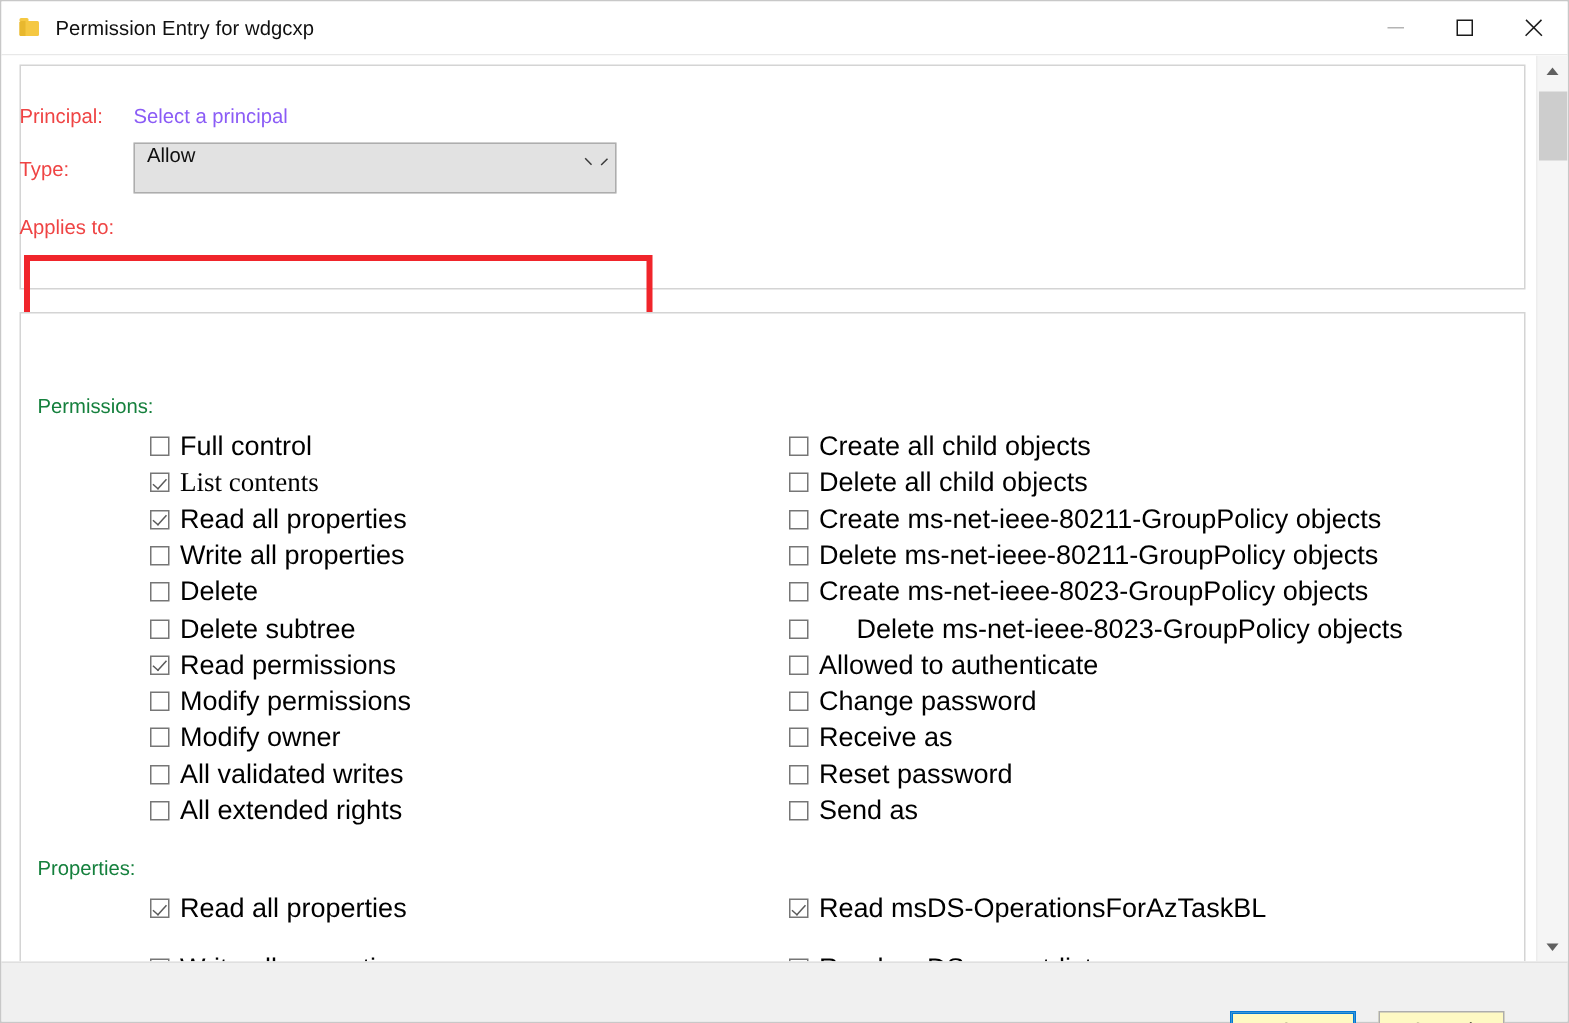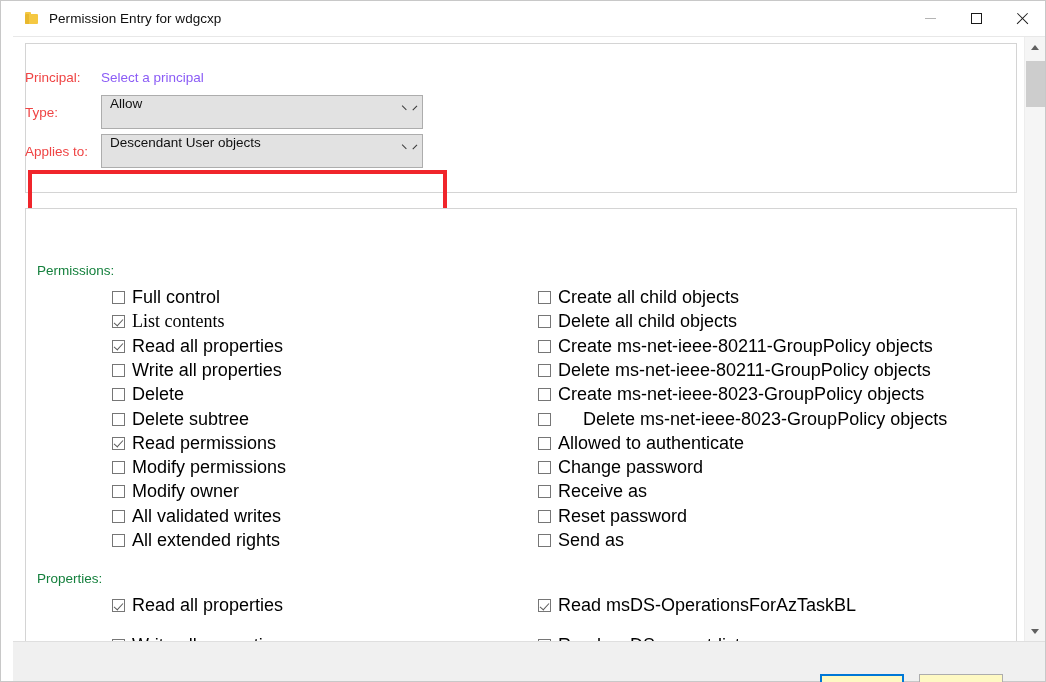--- a/index.html
+++ b/index.html
@@ -19,21 +19,20 @@
   .window {
     position: absolute;
     left: 0; top: 0;
     width: 1046px;
     height: 682px;
     background: #ffffff;
     border: 1px solid #c8c8c8;
     box-sizing: border-box;
     display: flex;
     flex-direction: column;
-    padding-left: 12px;
   }
 
   
   .titlebar {
     height: 35px;
     min-height: 35px;
     background: #ffffff;
     display: flex;
     align-items: center;
     position: relative;
@@ -366,24 +365,20 @@
       <div class="form-row row-type">
         <span class="form-label">Type:</span>
         <div class="combo">
           <span class="combo-text">Allow</span>
           <span class="chevron"></span>
         </div>
       </div>
 
       <div class="form-row row-applies">
         <span class="form-label">Applies to:</span>
-        <div class="combo">
-          <span class="combo-text">Descendant User objects</span>
-          <span class="chevron"></span>
-        </div>
       </div>
 
       <div class="highlight-box"></div>
 
       <div class="panel panel-perms"></div>
 
       <div class="section-label lbl-permissions">Permissions:</div>
       <div class="section-label lbl-properties">Properties:</div>
 
       <div id="checkbox-host">

